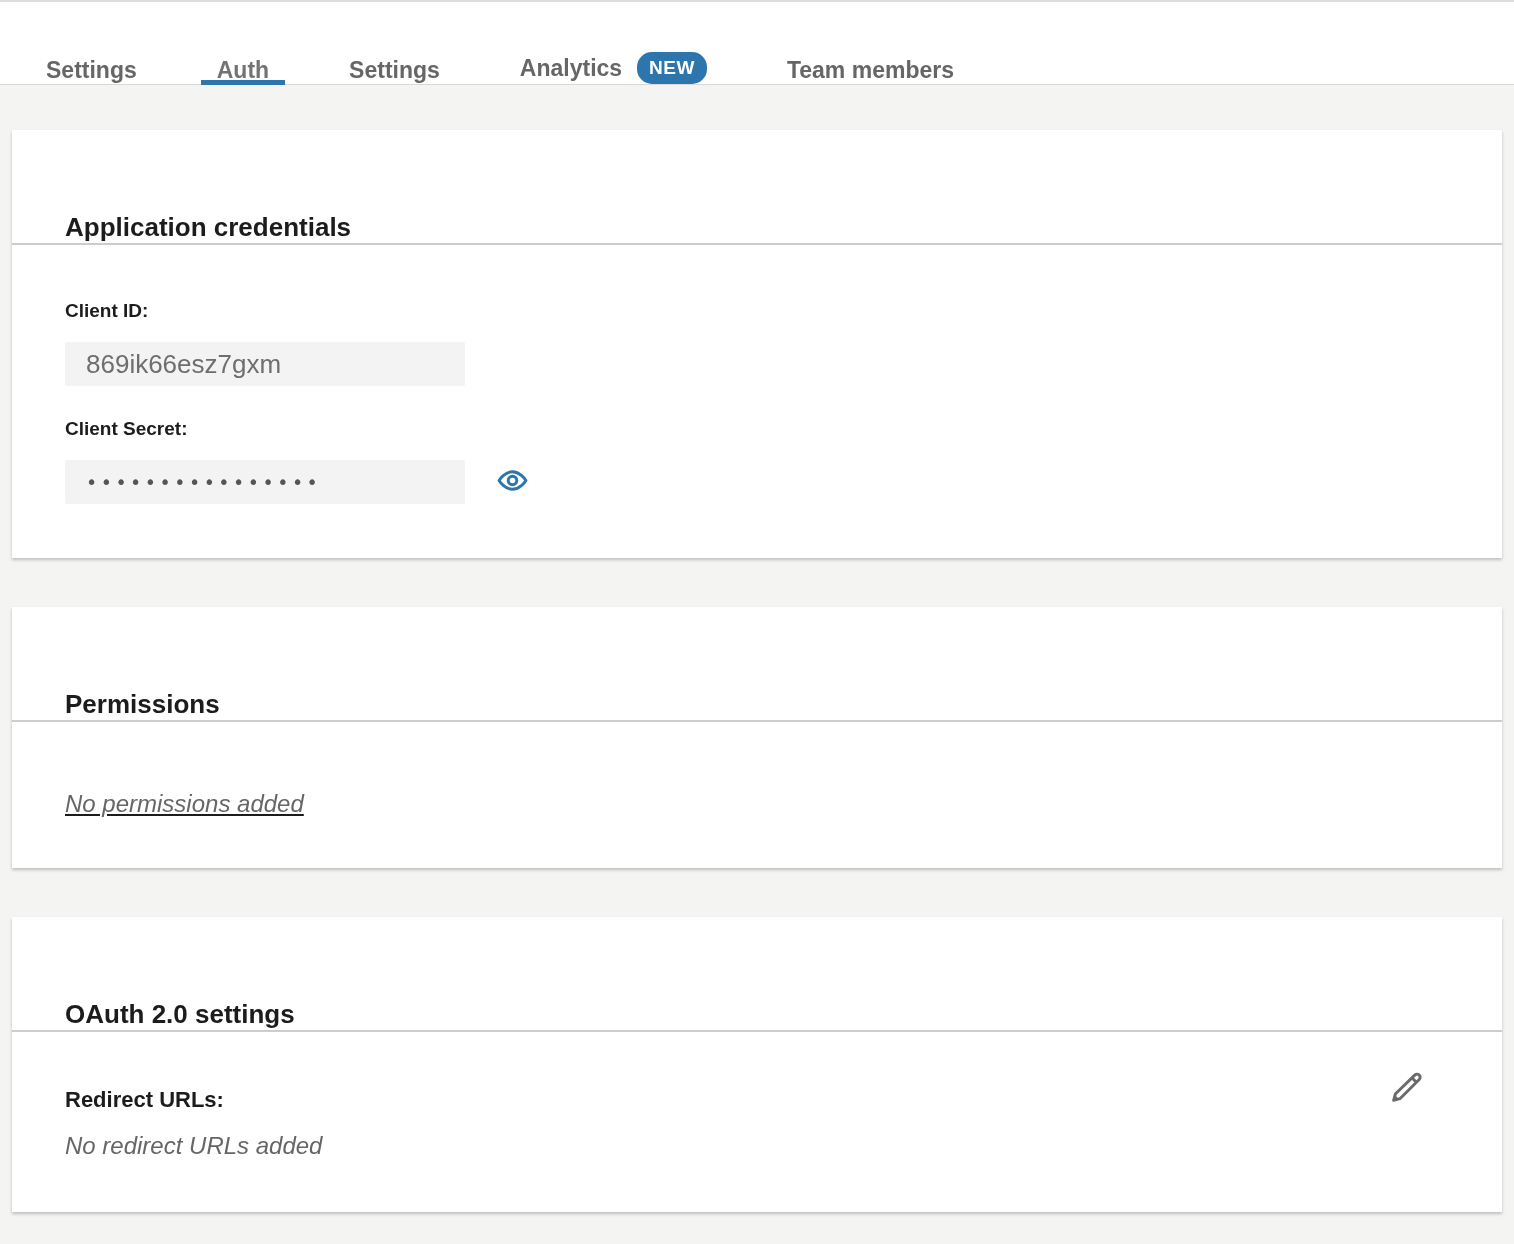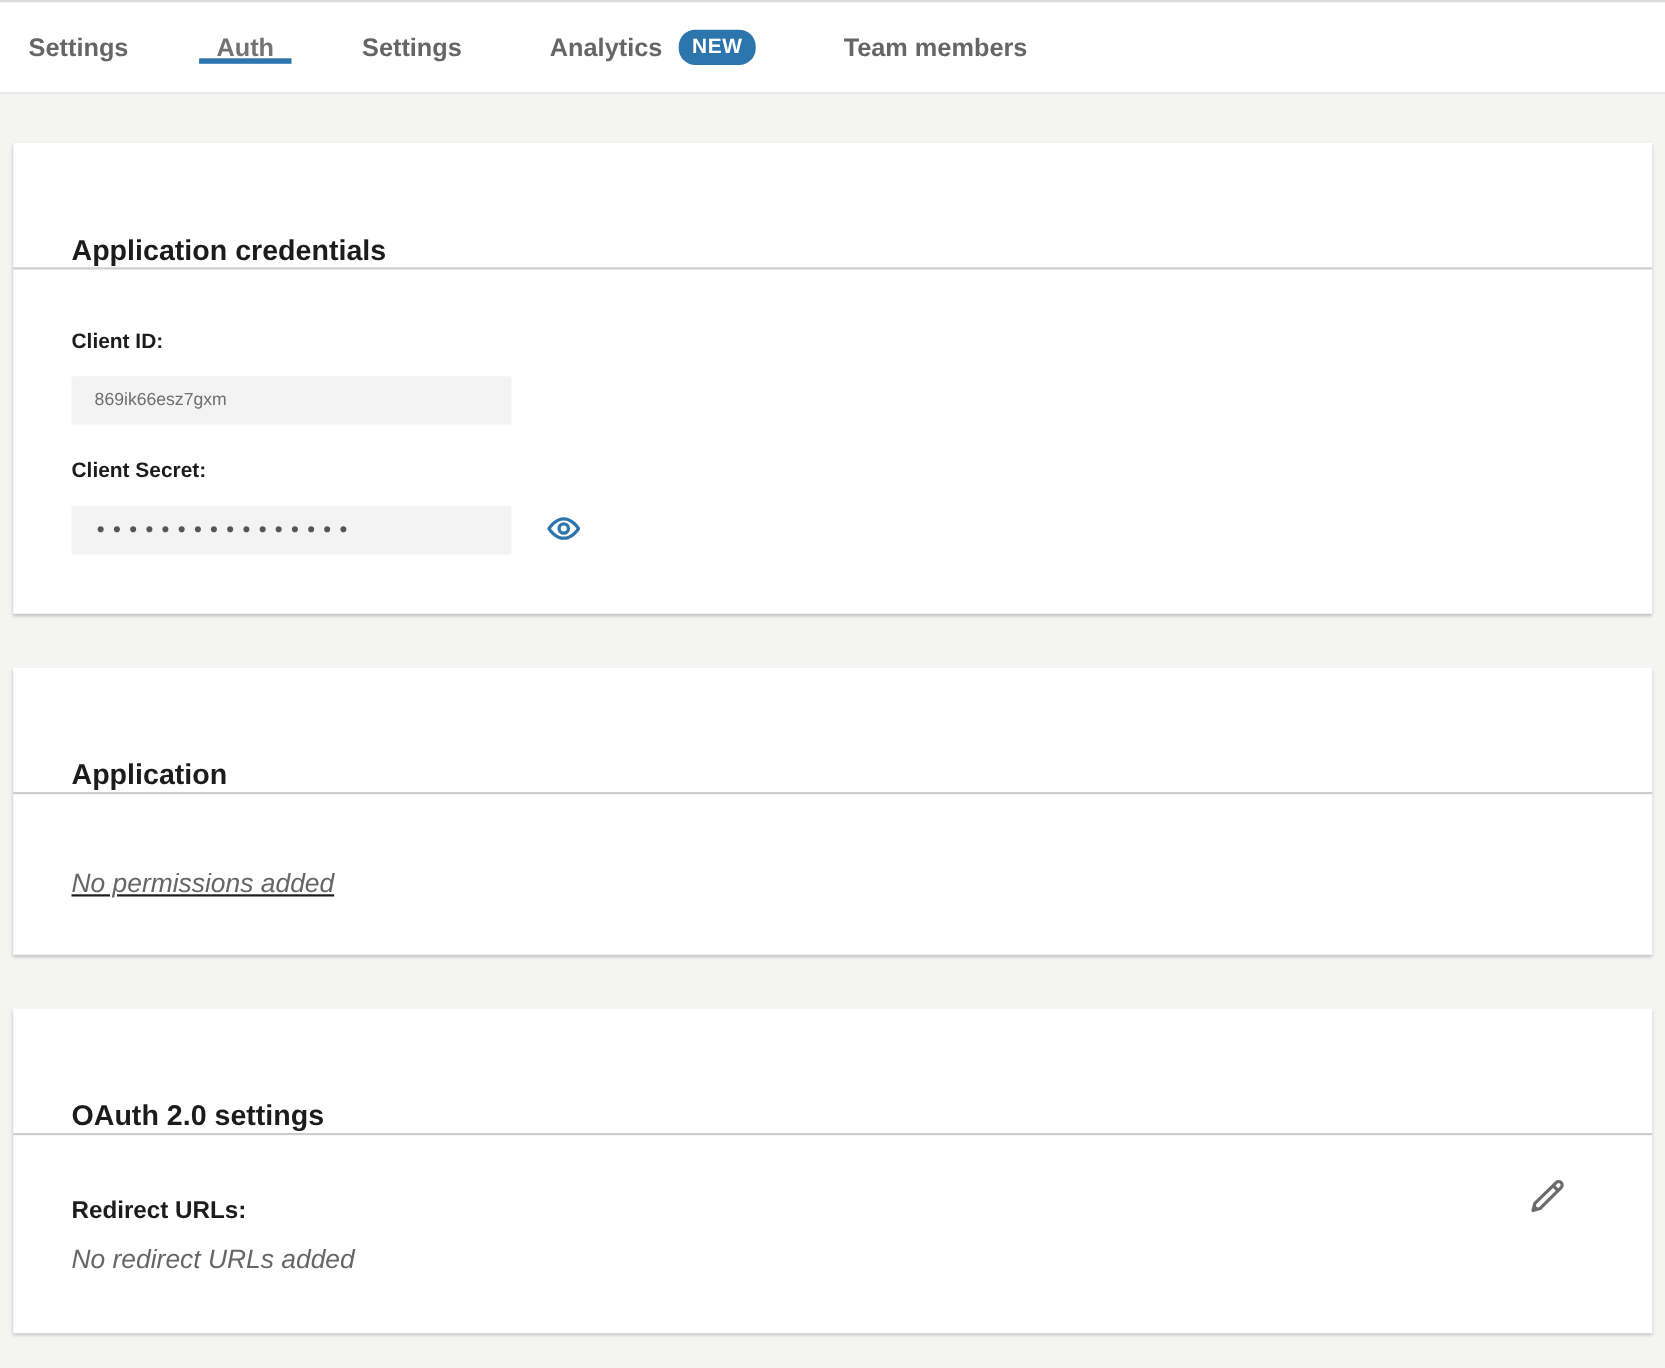--- a/index.html
+++ b/index.html
@@ -10,22 +10,22 @@
     color:#1c1c1c;
   }
 
   
   .topnav {
     height:85px;
     background:#ffffff;
     border-top:2px solid #dcdcdc;
     border-bottom:1px solid #d9d9d9;
     display:flex;
-    align-items:center;
-    padding-left:10px;
+    align-items:flex-end;
+    padding-left:30px;
   }
   .tab {
     display:flex;
     align-items:center;
     padding:0 16px;
     margin-right:48px;
     font-size:23px;
     font-weight:600;
     color:#666666;
     position:relative;
@@ -70,21 +70,21 @@
   .cred-body { padding:55px 53px 54px; }
   .field-label { font-size:19px; font-weight:700; margin-bottom:20px; }
   .field {
     width:400px;
     height:44px;
     background:#f3f3f3;
     border-radius:2px;
     display:flex;
     align-items:center;
     padding-left:21px;
-    font-size:16px;
+    font-size:26px;
     color:#6e6e6e;
     cursor:text;
   }
   .secret-label { margin-top:32px; }
   .secret-row { display:flex; align-items:center; }
   .field.masked {
     font-size:19px;
     letter-spacing:3.5px;
     color:#555555;
     font-family:"DejaVu Sans", sans-serif;
@@ -160,21 +160,21 @@
               <circle cx="12" cy="12" r="3.3"></circle>
             </svg>
           </span>
         </button>
       </div>
     </div>
   </section>
 
   <section class="card">
     <div class="card-header">
-      <h2 class="card-title">Application</h2>
+      <h2 class="card-title">Permissions</h2>
     </div>
     <div class="empty-body">
       <div class="empty-text">No permissions added</div>
     </div>
   </section>
 
   <section class="card">
     <div class="card-header">
       <h2 class="card-title">OAuth 2.0 settings</h2>
     </div>

